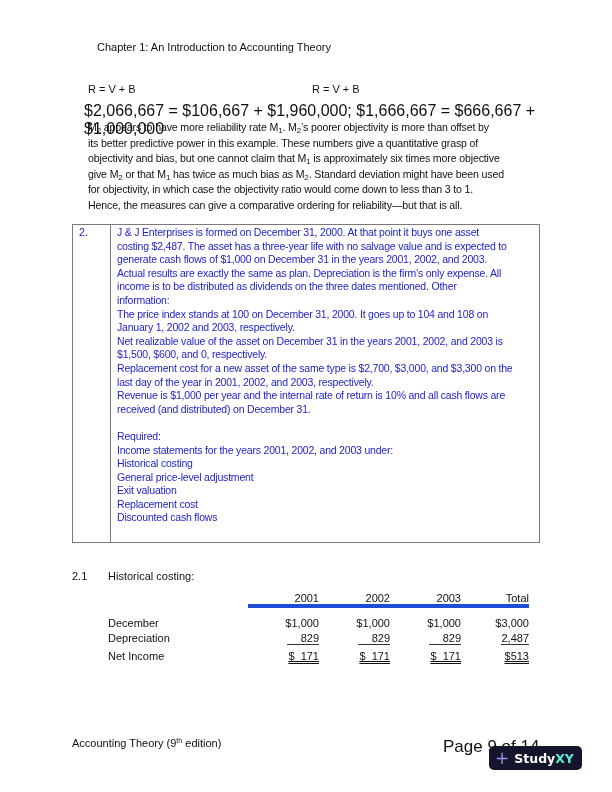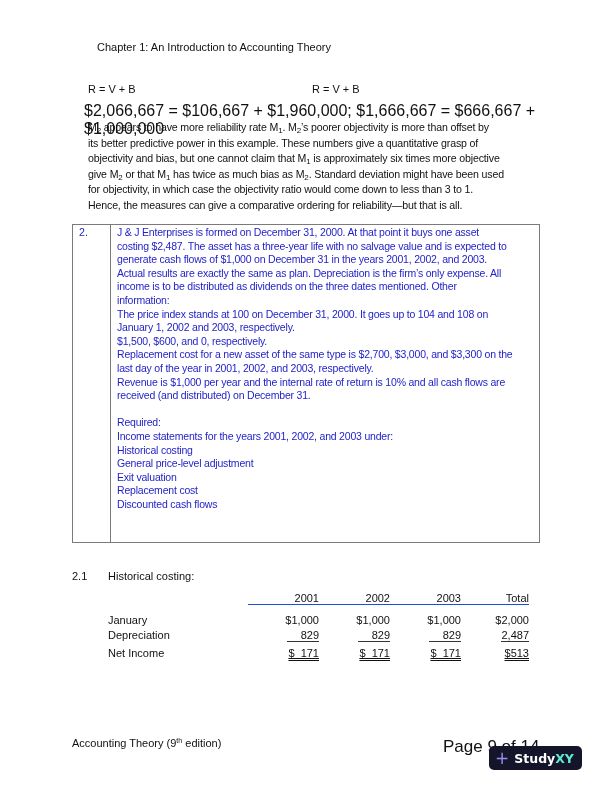--- a/index.html
+++ b/index.html
@@ -32,21 +32,21 @@
   .section-num { left: 72px; top: 570px; font-size: 11px; }
   .section-title { left: 108px; top: 570px; font-size: 11px; }
   table.fin {
     position: absolute; left: 108px; top: 589px; border-collapse: collapse;
     font-size: 11px;
   }
   table.fin td { padding: 0; height: 15px; vertical-align: bottom; }
   table.fin td.label { width: 140px; text-align: left; }
   table.fin td.num { width: 71px; text-align: right; padding-right: 0; }
   table.fin td.num.last { width: 68px; }
-  table.fin tr.hdr td.num { border-bottom: 1px solid #1d4ed8; }
+  table.fin tr.hdr td.num { border-bottom: 4px solid #1d4ed8; }
   .dul { text-decoration: underline double; }
   .inline-ul { border-bottom: 1px solid #333; }
   .footer-left { left: 72px; top: 737px; font-size: 11px; }
   .footer-left sup { font-size: 7px; vertical-align: 4px; line-height: 0; }
   .footer-right { left: 443px; top: 737px; font-size: 17px; }
   .badge {
     left: 489px; top: 746px; width: 93px; height: 24px; border-radius: 5px;
     background: #14152a; color: #ffffff; display: flex; align-items: center;
     font-family: "DejaVu Sans", sans-serif; font-weight: bold; font-size: 12.5px;
     box-sizing: border-box; padding-left: 6px;
@@ -83,20 +83,21 @@
   <div class="qnum">2.</div>
   <div class="qtext">
     <p>J &amp; J Enterprises is formed on December 31, 2000. At that point it buys one asset</p>
     <p>costing $2,487. The asset has a three-year life with no salvage value and is expected to</p>
     <p>generate cash flows of $1,000 on December 31 in the years 2001, 2002, and 2003.</p>
     <p>Actual results are exactly the same as plan. Depreciation is the firm’s only expense. All</p>
     <p>income is to be distributed as dividends on the three dates mentioned. Other</p>
     <p>information:</p>
     <p>The price index stands at 100 on December 31, 2000. It goes up to 104 and 108 on</p>
     <p>January 1, 2002 and 2003, respectively.</p>
+    <p>Net realizable value of the asset on December 31 in the years 2001, 2002, and 2003 is</p>
     <p>$1,500, $600, and 0, respectively.</p>
     <p>Replacement cost for a new asset of the same type is $2,700, $3,000, and $3,300 on the</p>
     <p>last day of the year in 2001, 2002, and 2003, respectively.</p>
     <p>Revenue is $1,000 per year and the internal rate of return is 10% and all cash flows are</p>
     <p>received (and distributed) on December 31.</p>
     <div class="gap"></div>
     <p>Required:</p>
     <p>Income statements for the years 2001, 2002, and 2003 under:</p>
     <p>Historical costing</p>
     <p>General price-level adjustment</p>
@@ -115,25 +116,25 @@
     <td class="label"></td>
     <td class="num">2001</td>
     <td class="num">2002</td>
     <td class="num">2003</td>
     <td class="num last">Total</td>
   </tr>
   <tr style="height:6px">
         <td colspan="5" style="height:6px"></td>
       </tr>
   <tr>
-    <td class="label">January</td>
+    <td class="label">December</td>
     <td class="num">$1,000</td>
     <td class="num">$1,000</td>
     <td class="num">$1,000</td>
-    <td class="num last">$2,000</td>
+    <td class="num last">$3,000</td>
   </tr>
   <tr>
     <td class="label">Depreciation</td>
     <td class="num"><span class="inline-ul" style="padding-left:14px">829</span></td>
     <td class="num"><span class="inline-ul" style="padding-left:14px">829</span></td>
     <td class="num"><span class="inline-ul" style="padding-left:14px">829</span></td>
     <td class="num last"><span class="inline-ul">2,487</span></td>
   </tr>
   <tr style="height:3px">
         <td colspan="5" style="height:3px"></td>

